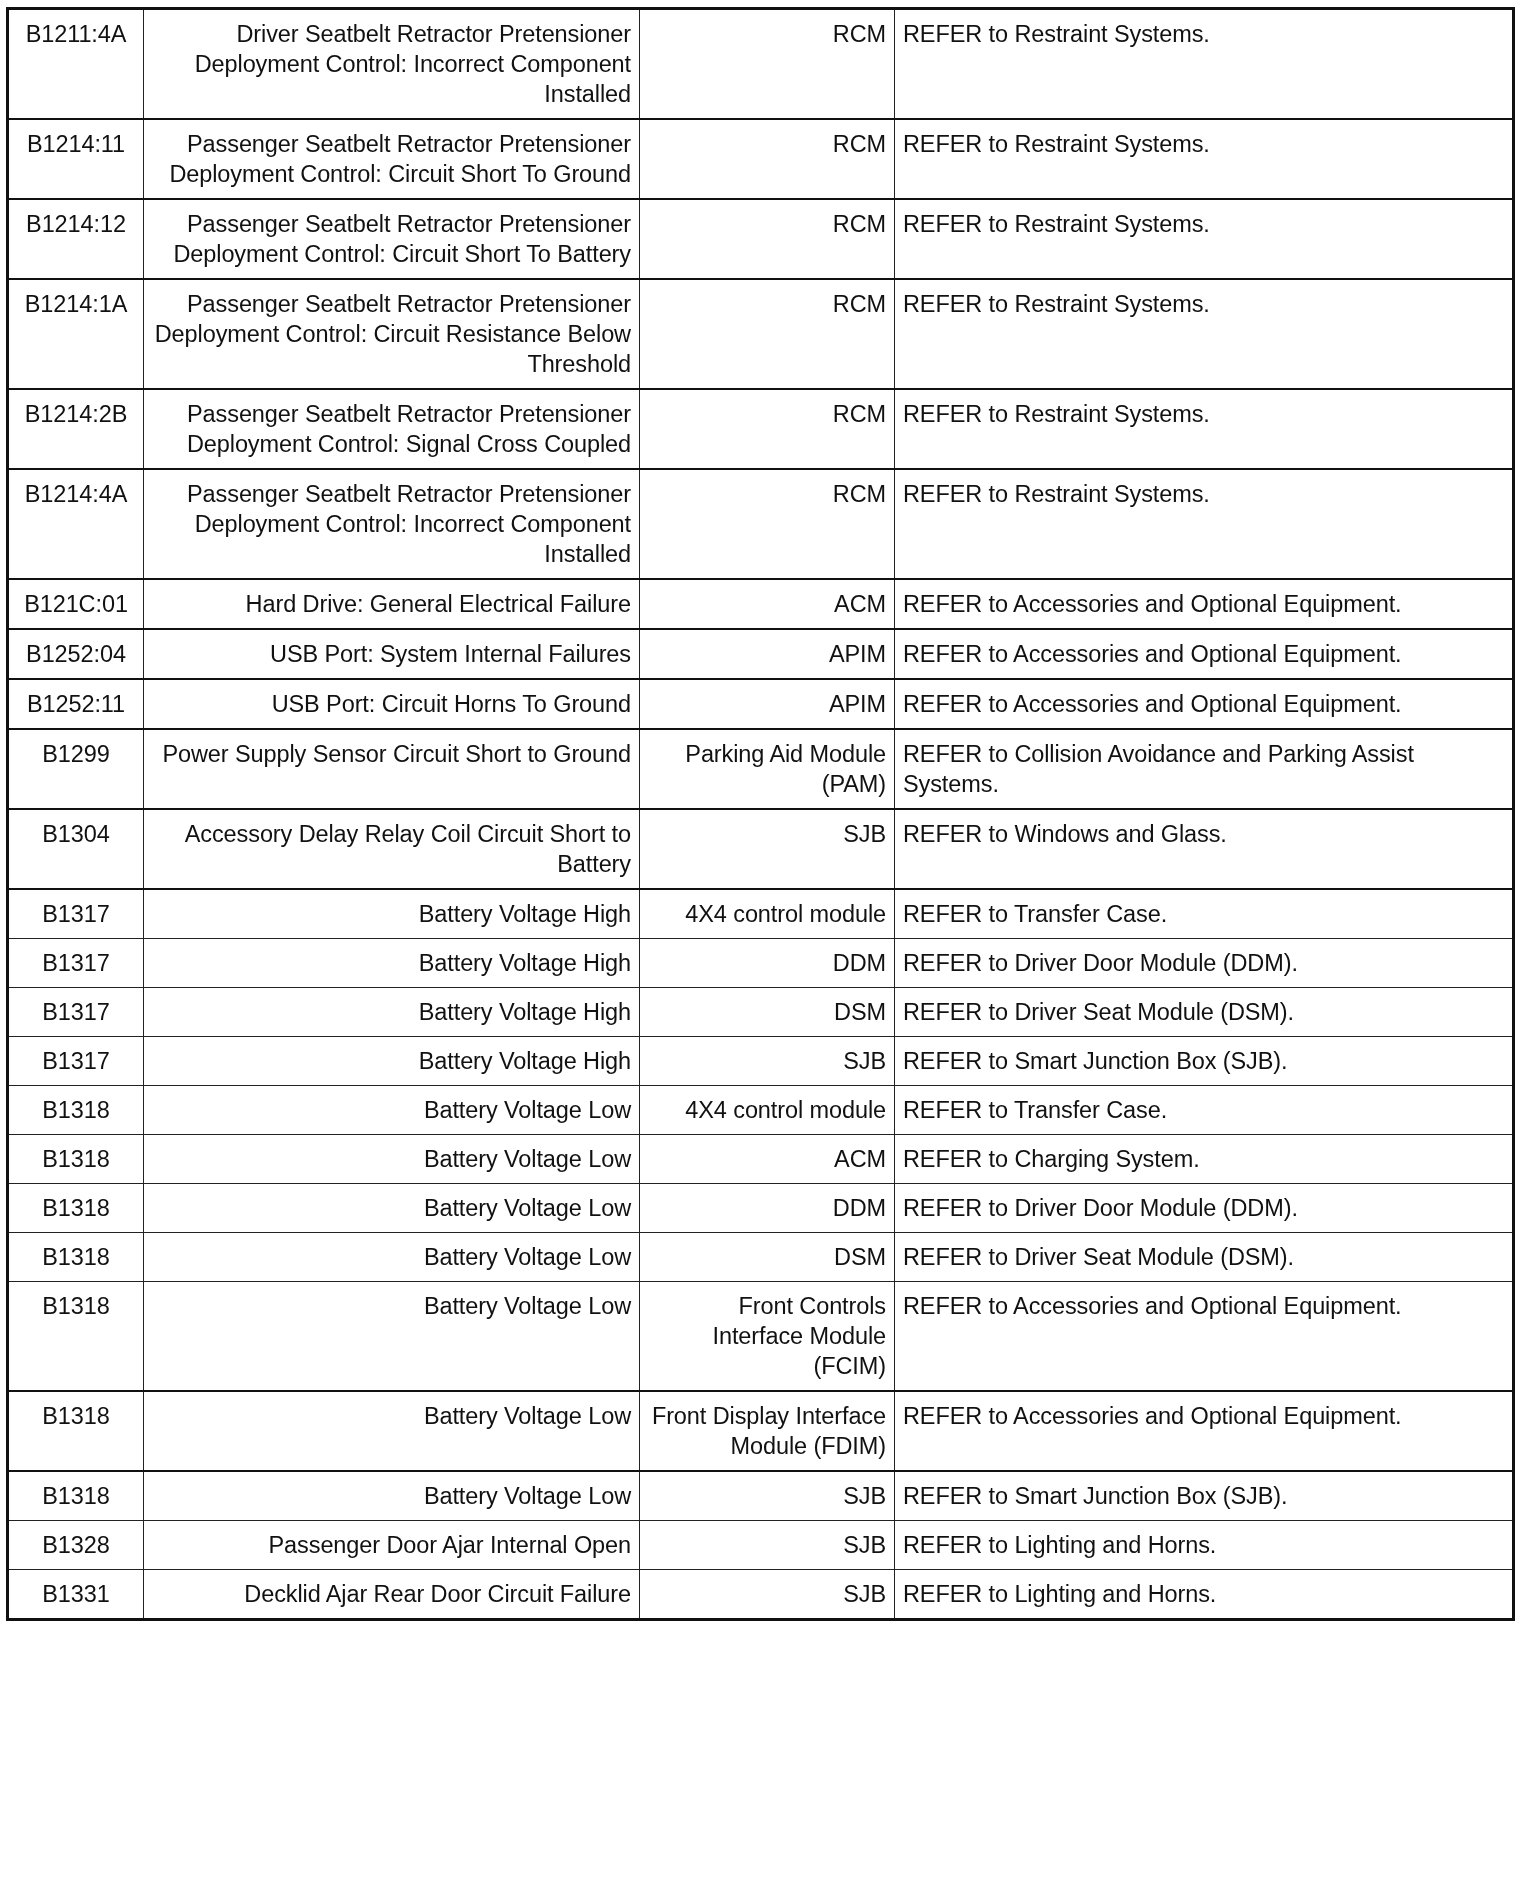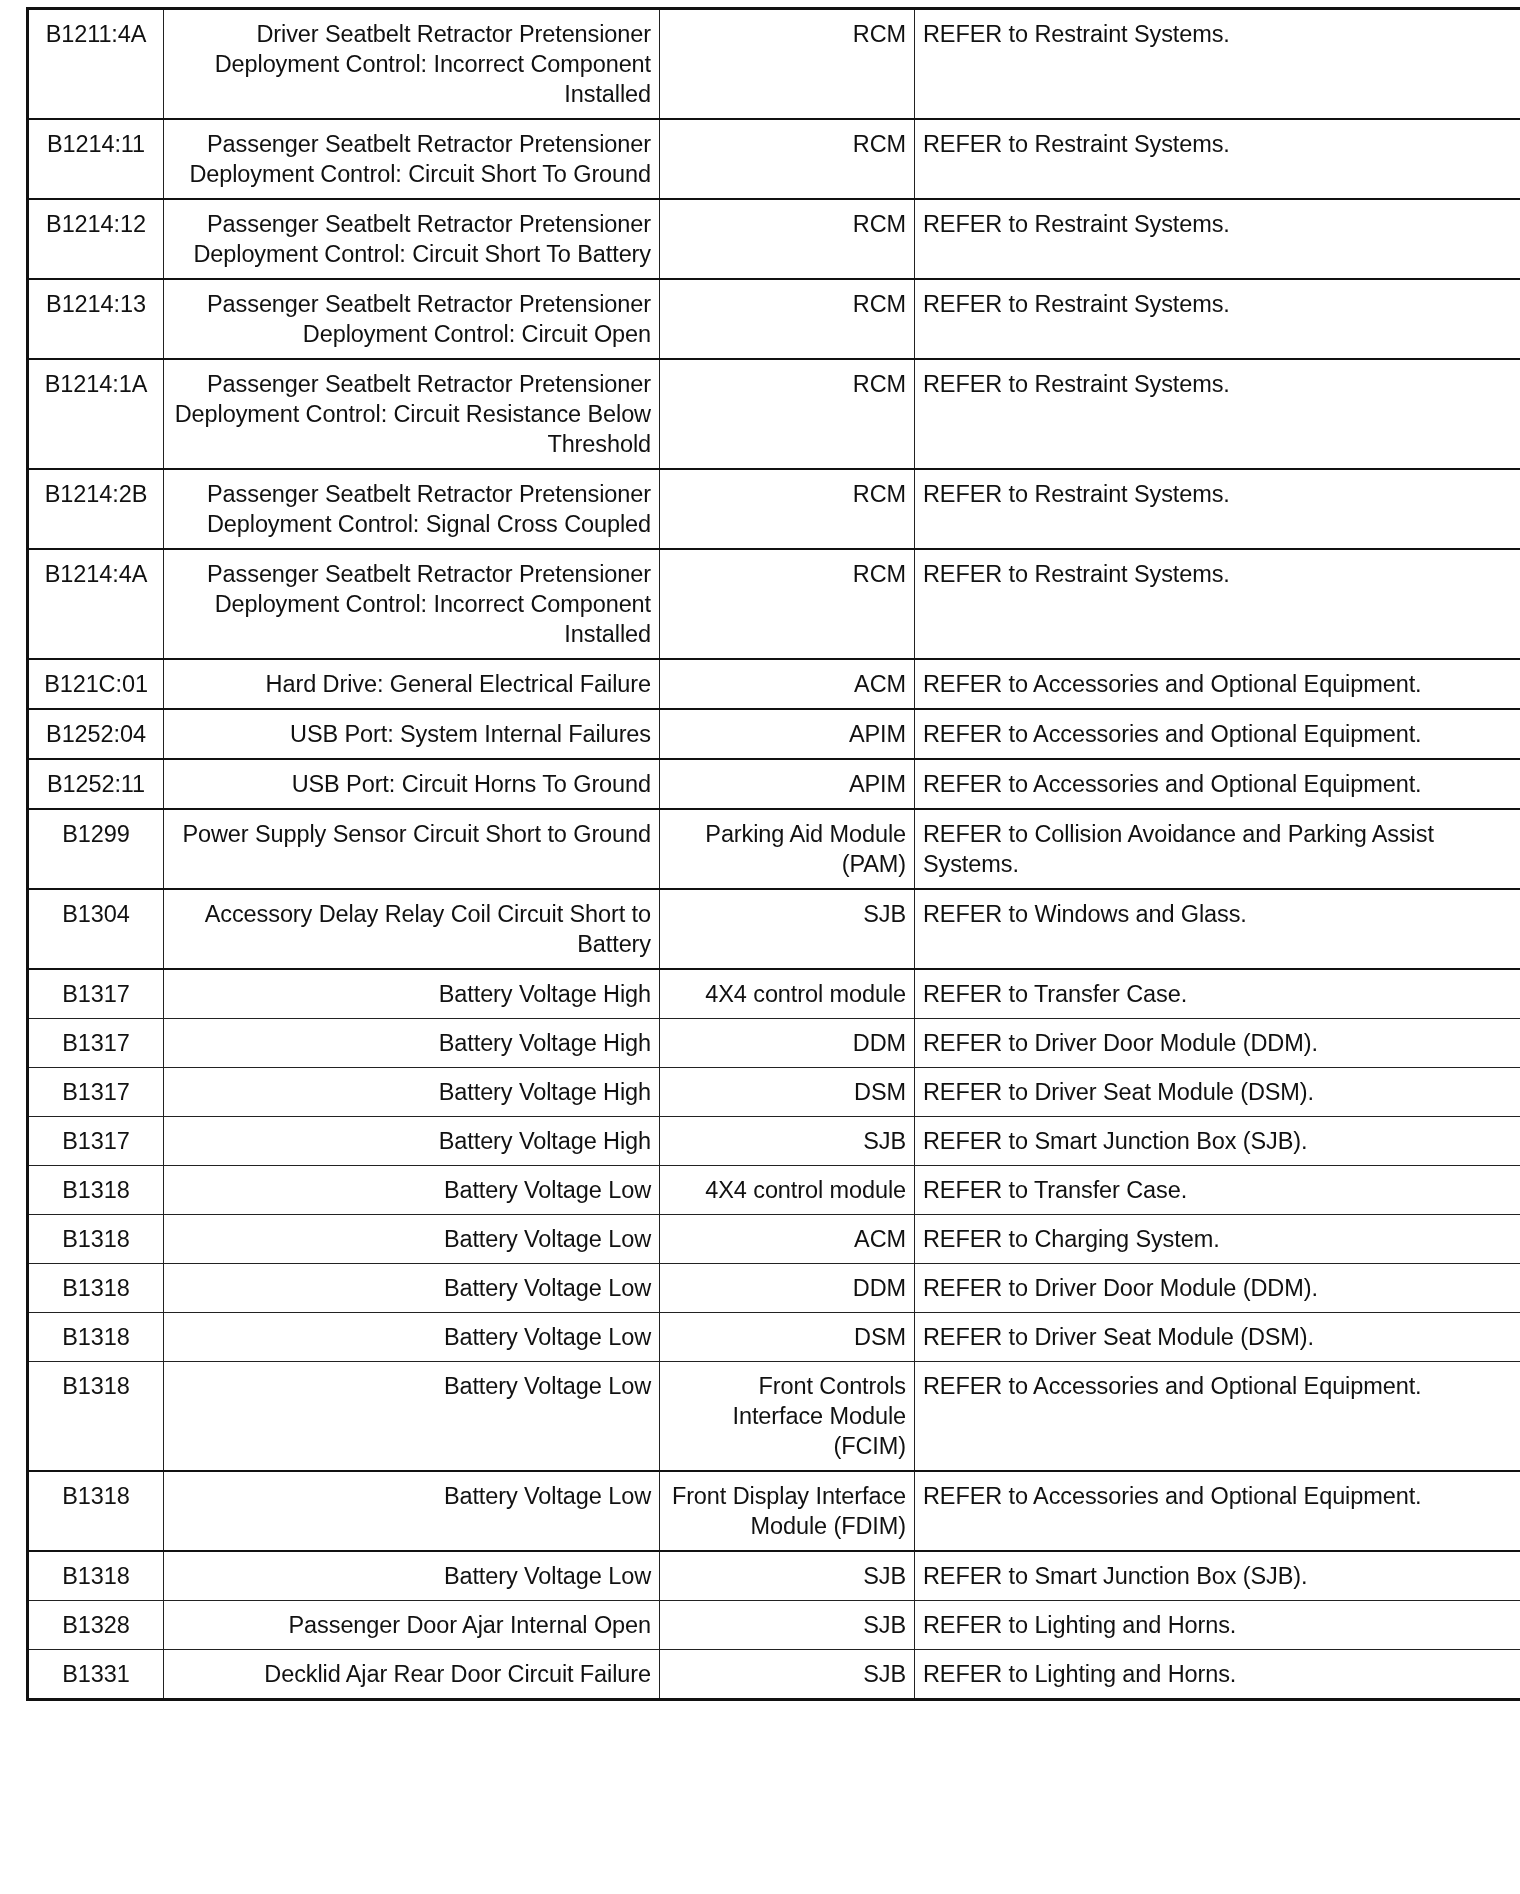--- a/index.html
+++ b/index.html
@@ -11,21 +11,20 @@
     width: 1520px;
     height: 1894px;
     overflow: hidden;
     font-family: "Liberation Sans", "DejaVu Sans", sans-serif;
     color: #111111;
   }
   .page {
     position: relative;
     width: 1411px;
     height: 1894px;
-    margin-left: 20px;
   }
   table.dtc {
     position: absolute;
     left: 6px;
     top: 7px;
     width: 1506px;
     border-collapse: collapse;
     border: 3px solid #111111;
     table-layout: fixed;
   }
@@ -76,26 +75,20 @@
     <td class="c-act"><span class="txt">REFER to Restraint Systems.</span></td>
   </tr>
 
   <tr class="thick">
     <td class="c-code"><span class="txt">B1214:12</span></td>
     <td class="c-desc"><span class="txt">Passenger Seatbelt Retractor Pretensioner Deployment Control: Circuit Short To Battery</span></td>
     <td class="c-mod"><span class="txt">RCM</span></td>
     <td class="c-act"><span class="txt">REFER to Restraint Systems.</span></td>
   </tr>
 
-  <tr class="thick">
-    <td class="c-code"><span class="txt">B1214:13</span></td>
-    <td class="c-desc"><span class="txt">Passenger Seatbelt Retractor Pretensioner Deployment Control: Circuit Open</span></td>
-    <td class="c-mod"><span class="txt">RCM</span></td>
-    <td class="c-act"><span class="txt">REFER to Restraint Systems.</span></td>
-  </tr>
 
   <tr class="thick">
     <td class="c-code"><span class="txt">B1214:1A</span></td>
     <td class="c-desc"><span class="txt">Passenger Seatbelt Retractor Pretensioner Deployment Control: Circuit Resistance Below Threshold</span></td>
     <td class="c-mod"><span class="txt">RCM</span></td>
     <td class="c-act"><span class="txt">REFER to Restraint Systems.</span></td>
   </tr>
 
   <tr class="thick">
     <td class="c-code"><span class="txt">B1214:2B</span></td>

